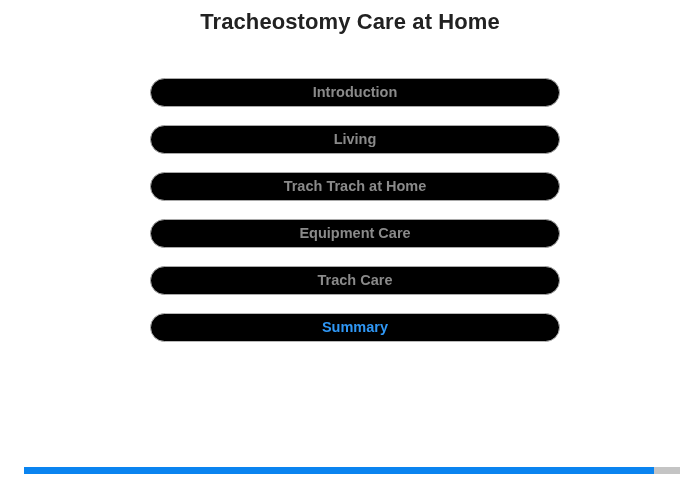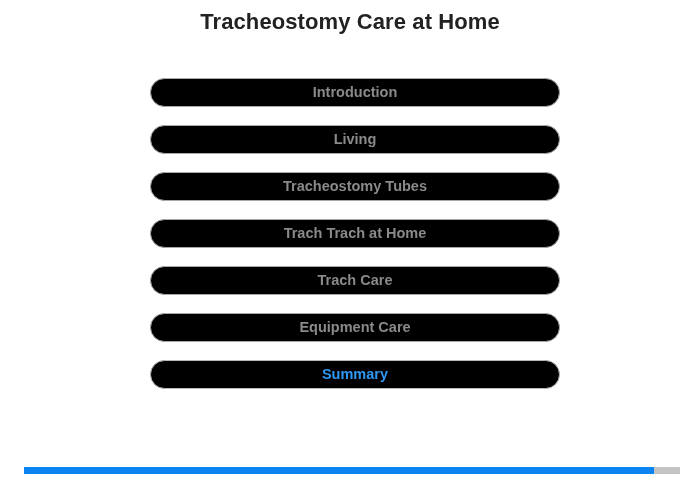--- a/index.html
+++ b/index.html
@@ -101,27 +101,26 @@
 <div id="app">
 
   <div class="page-title">Tracheostomy Care at Home</div>
 
   <div class="menu-list">
 
     <button class="menu-button">Introduction</button>
 
     <button class="menu-button">Living</button>
 
-    <button class="menu-button">Tracheostomy Tubes</button>
 
     <button class="menu-button">Trach Trach at Home</button>
 
+    <button class="menu-button">Equipment Care</button>
+
     <button class="menu-button">Trach Care</button>
-
-    <button class="menu-button">Equipment Care</button>
 
 
     <button class="menu-button is-active">Summary</button>
 
   </div>
 
   <div class="progress-wrap">
     <div class="progress-fill" style="width: 96%;"></div>
   </div>
 

